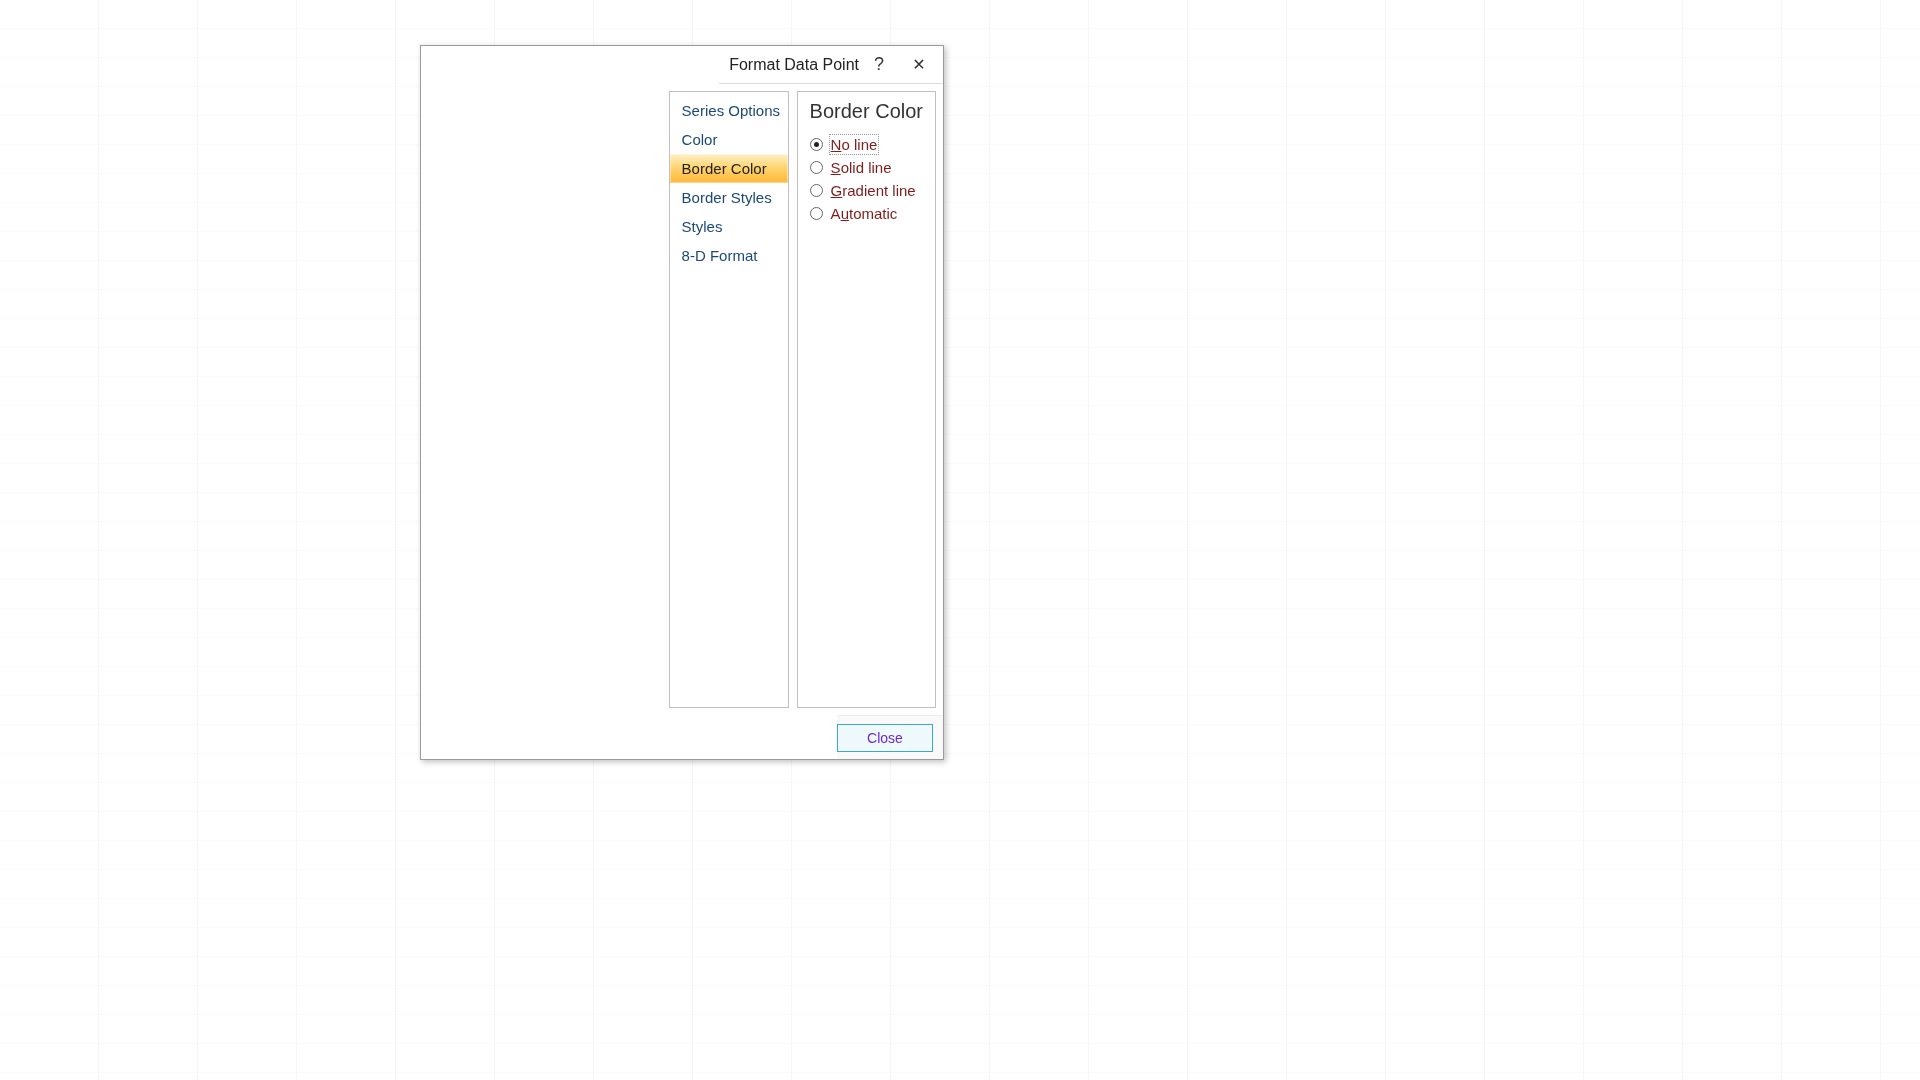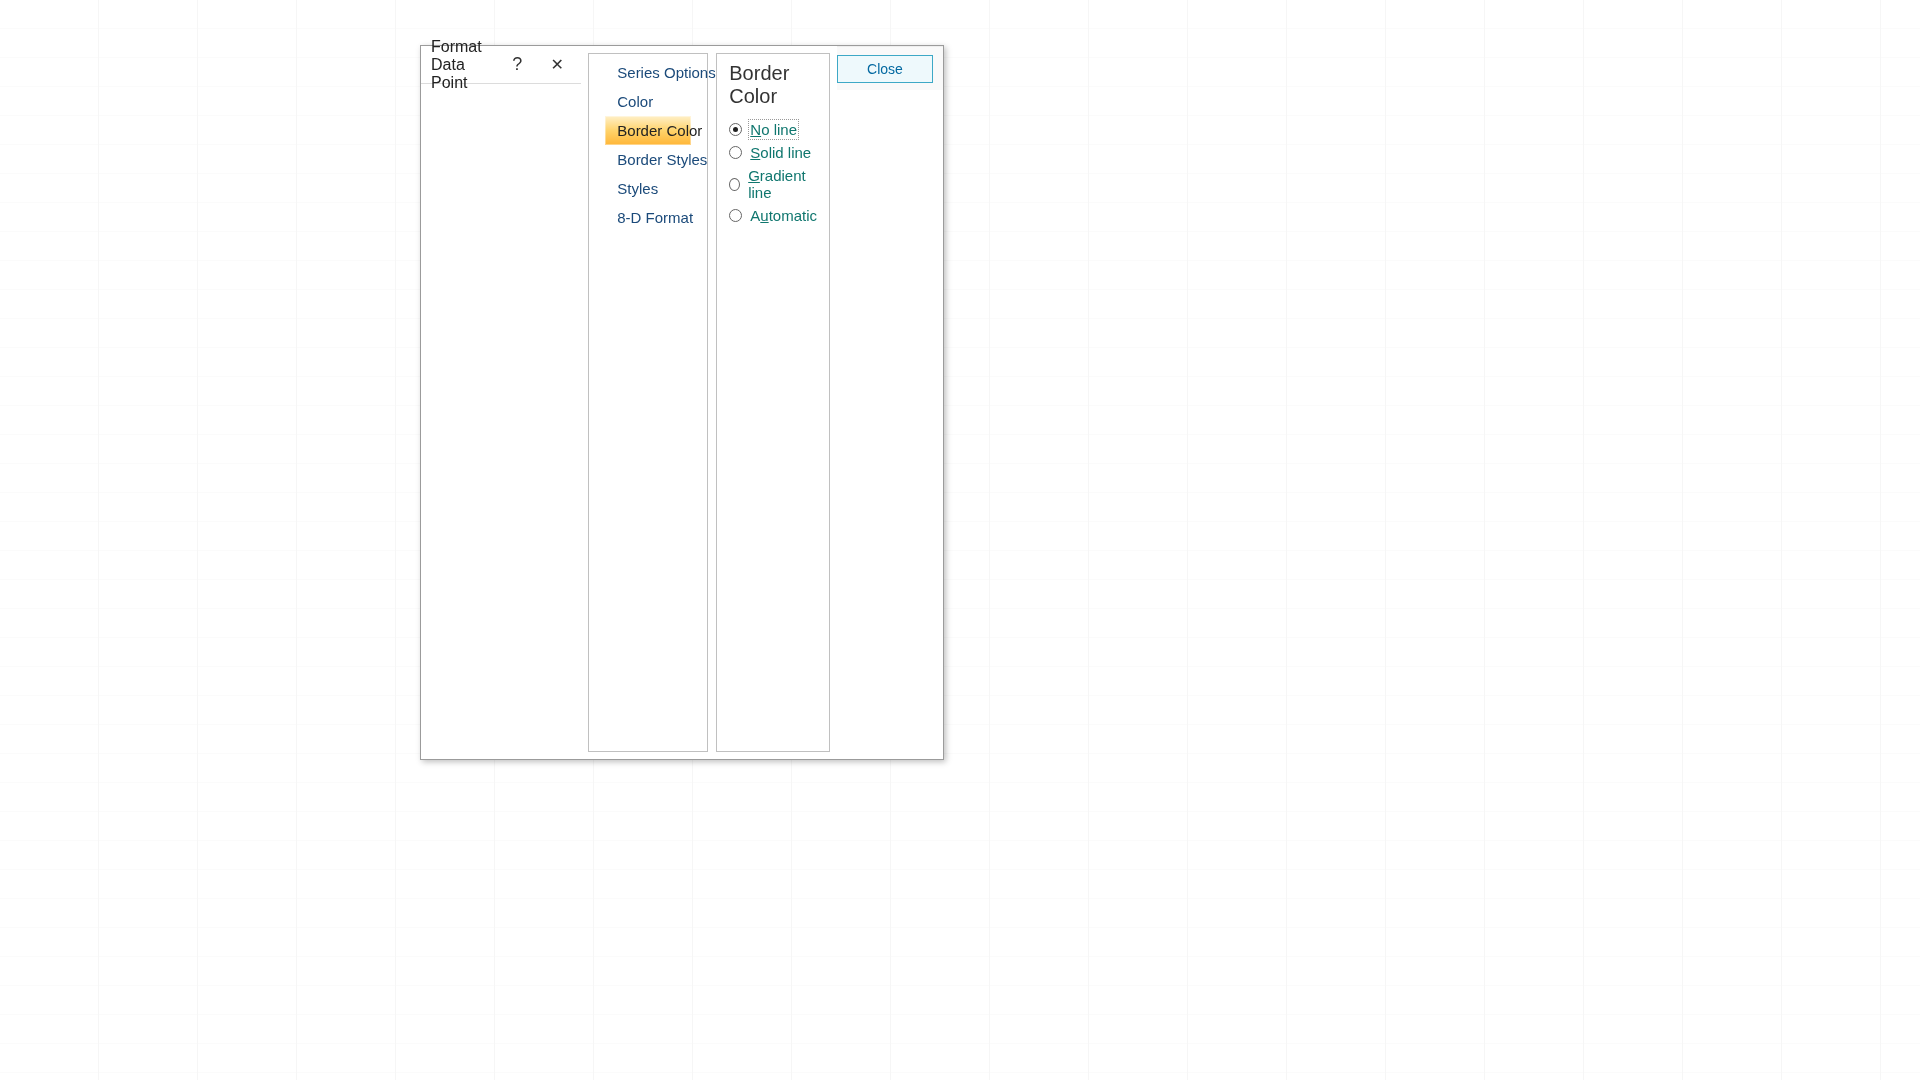--- a/index.html
+++ b/index.html
@@ -24,21 +24,22 @@
     .dialog {
       position: absolute;
       left: 420px;
       top: 45px;
       width: 524px;
       height: 715px;
       background: #ffffff;
       border: 1px solid #9b9b9b;
       box-shadow: 2px 2px 6px rgba(0,0,0,0.25);
       display: flex;
-      flex-direction: row;
+      flex-direction: column;
+      align-items: flex-end;
     }
     .titlebar {
       height: 38px;
       display: flex;
       align-items: center;
       padding: 0 4px 0 10px;
       border-bottom: 1px solid #dcdcdc;
       background: #ffffff;
     }
     .titlebar-title {
@@ -59,21 +60,21 @@
       padding: 7px;
       display: flex;
       gap: 8px;
     }
     .sidebar {
       width: 120px;
       border: 1px solid #c0c0c0;
       background: #ffffff;
       display: flex;
       flex-direction: column;
-      padding: 4px 16px;
+      padding: 4px 0;
     }
     .sidebar-item {
       padding: 6px 10px 6px 12px;
       font-size: 15px;
       color: #1b4a7a;
       cursor: pointer;
       white-space: nowrap;
     }
     .sidebar-item.selected {
       background: linear-gradient(to bottom, #fff0c8 0%, #ffd36b 50%, #ffb638 100%);
@@ -90,21 +91,21 @@
       font-size: 20px;
       color: #333;
       margin-bottom: 10px;
     }
     .radio-row {
       display: flex;
       align-items: center;
       gap: 8px;
       padding: 3px 0;
       font-size: 15px;
-      color: #0f766e;
+      color: #7f1d1d;
       cursor: pointer;
     }
     .radio-outer {
       width: 13px;
       height: 13px;
       border-radius: 50%;
       border: 1px solid #666;
       display: flex;
       align-items: center;
       justify-content: center;
@@ -132,21 +133,21 @@
       justify-content: flex-end;
       padding-right: 10px;
       border-top: 1px solid #eee;
       background: #f9f9f9;
     }
     .close-btn {
       min-width: 96px;
       height: 28px;
       border: 1px solid #3da8c6;
       background: #eef9fc;
-      color: #0369a1;
+      color: #6d28d9;
       font-size: 14px;
       cursor: pointer;
       display: flex;
       align-items: center;
       justify-content: center;
     }
   </style>
 </head>
 <body>
 

